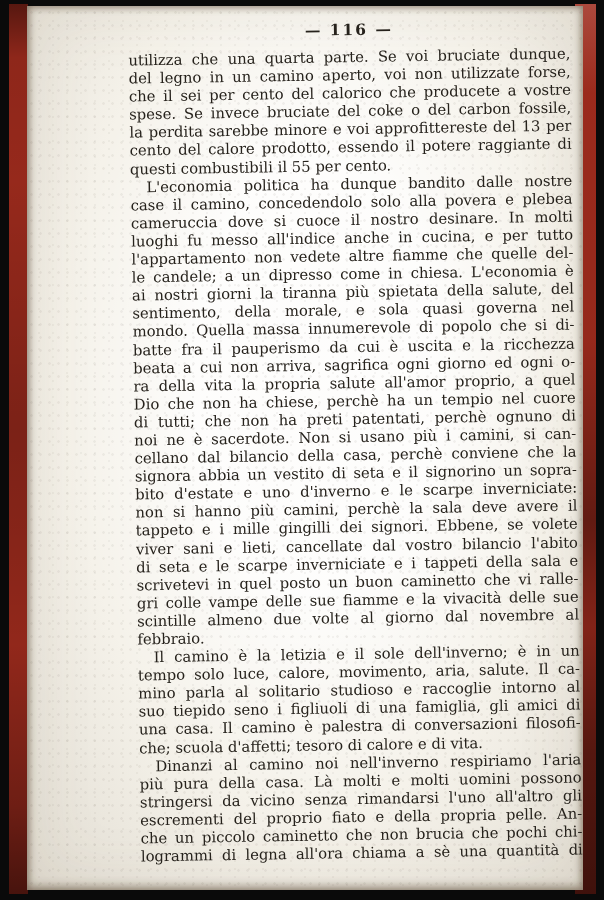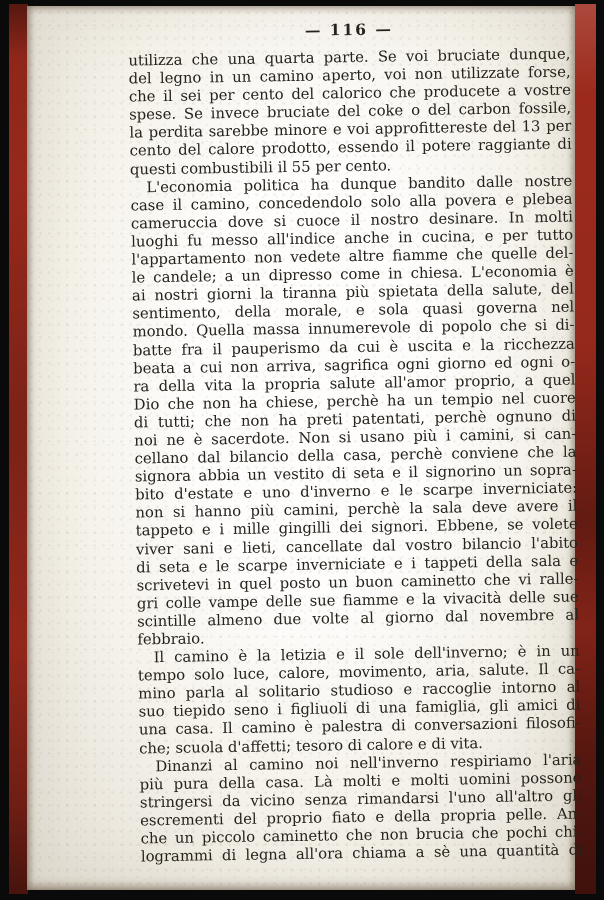--- a/index.html
+++ b/index.html
@@ -51,20 +51,21 @@
     height: 884px;
     background: var(--page-bg, #f5f2ea);
     background-image: radial-gradient(ellipse at 52% 42%,
       rgba(255,255,255,.85) 30%, rgba(255,255,255,0) 60%, rgba(120,105,80,.16) 100%);
     box-shadow:
       inset 3px 0 7px rgba(90,70,50,.28),
       inset -3px 0 7px rgba(90,70,50,.25),
       inset 0 3px 6px rgba(90,70,50,.22),
       inset 0 -5px 9px rgba(90,70,50,.32),
       inset 0 0 70px rgba(120,100,70,.10);
+    padding-left: 8px;
   }
 
   
   .page::before {
     content: "";
     position: absolute;
     inset: 0;
     background-image:
       radial-gradient(rgba(45,35,22,.055) 1px, transparent 1.3px),
       radial-gradient(rgba(45,35,22,.045) 1px, transparent 1.2px);

